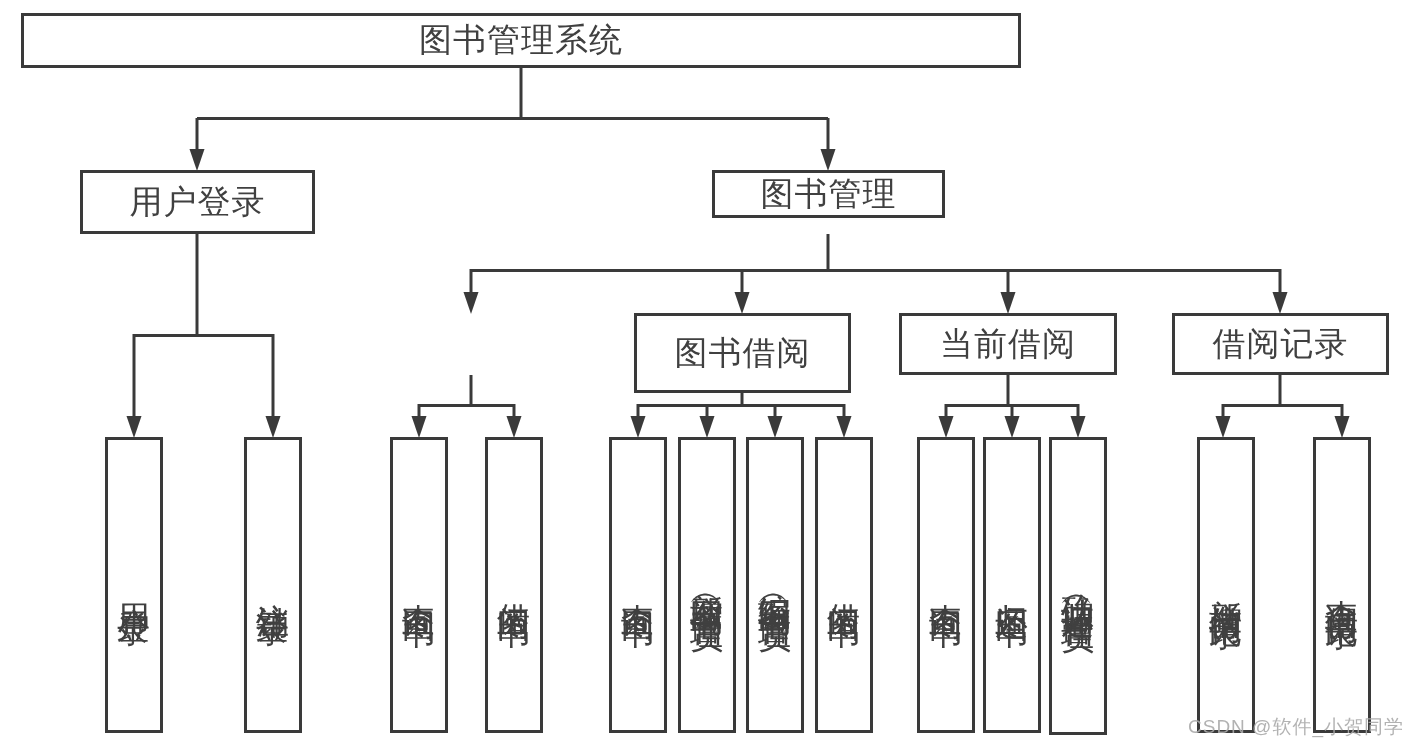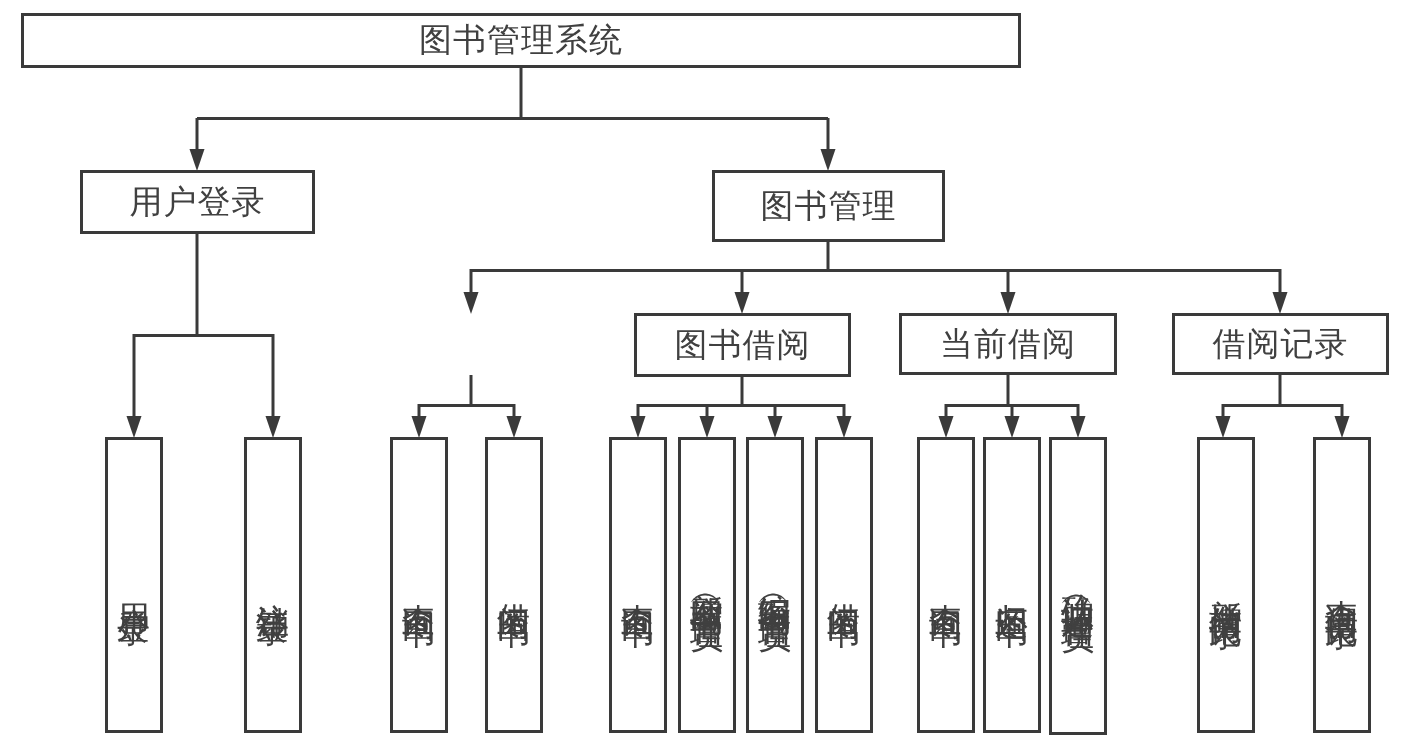--- a/index.html
+++ b/index.html
@@ -133,25 +133,25 @@
     </g>
   </svg>
 
   <div class="box h" style="left:21px; top:13px; width:1000px; height:55px;">
     <span>图书管理系统</span>
   </div>
 
   <div class="box h" style="left:80px; top:170px; width:235px; height:64px;">
     <span>用户登录</span>
   </div>
-  <div class="box h" style="left:712px; top:170px; width:233px; height:72px;">
+  <div class="box h" style="left:712px; top:170px; width:233px; height:48px;">
     <span>图书管理</span>
   </div>
 
-  <div class="box h" style="left:634px; top:313px; width:217px; height:64px;">
+  <div class="box h" style="left:634px; top:313px; width:217px; height:80px;">
     <span>图书借阅</span>
   </div>
   <div class="box h" style="left:899px; top:313px; width:218px; height:62px;">
     <span>当前借阅</span>
   </div>
   <div class="box h" style="left:1172px; top:313px; width:217px; height:62px;">
     <span>借阅记录</span>
   </div>
 
   <div class="box v" style="left:105px; top:437px; width:58px; height:296px;">
@@ -191,14 +191,15 @@
     <span>确认归还（管理员）</span>
   </div>
 
   <div class="box v" style="left:1197px; top:437px; width:58px; height:296px;">
     <span>新增借阅记录</span>
   </div>
   <div class="box v" style="left:1313px; top:437px; width:58px; height:296px;">
     <span>查询借阅记录</span>
   </div>
 
+  <div class="watermark">CSDN @软件_小贺同学</div>
 
 </div>
 
 </body></html>

